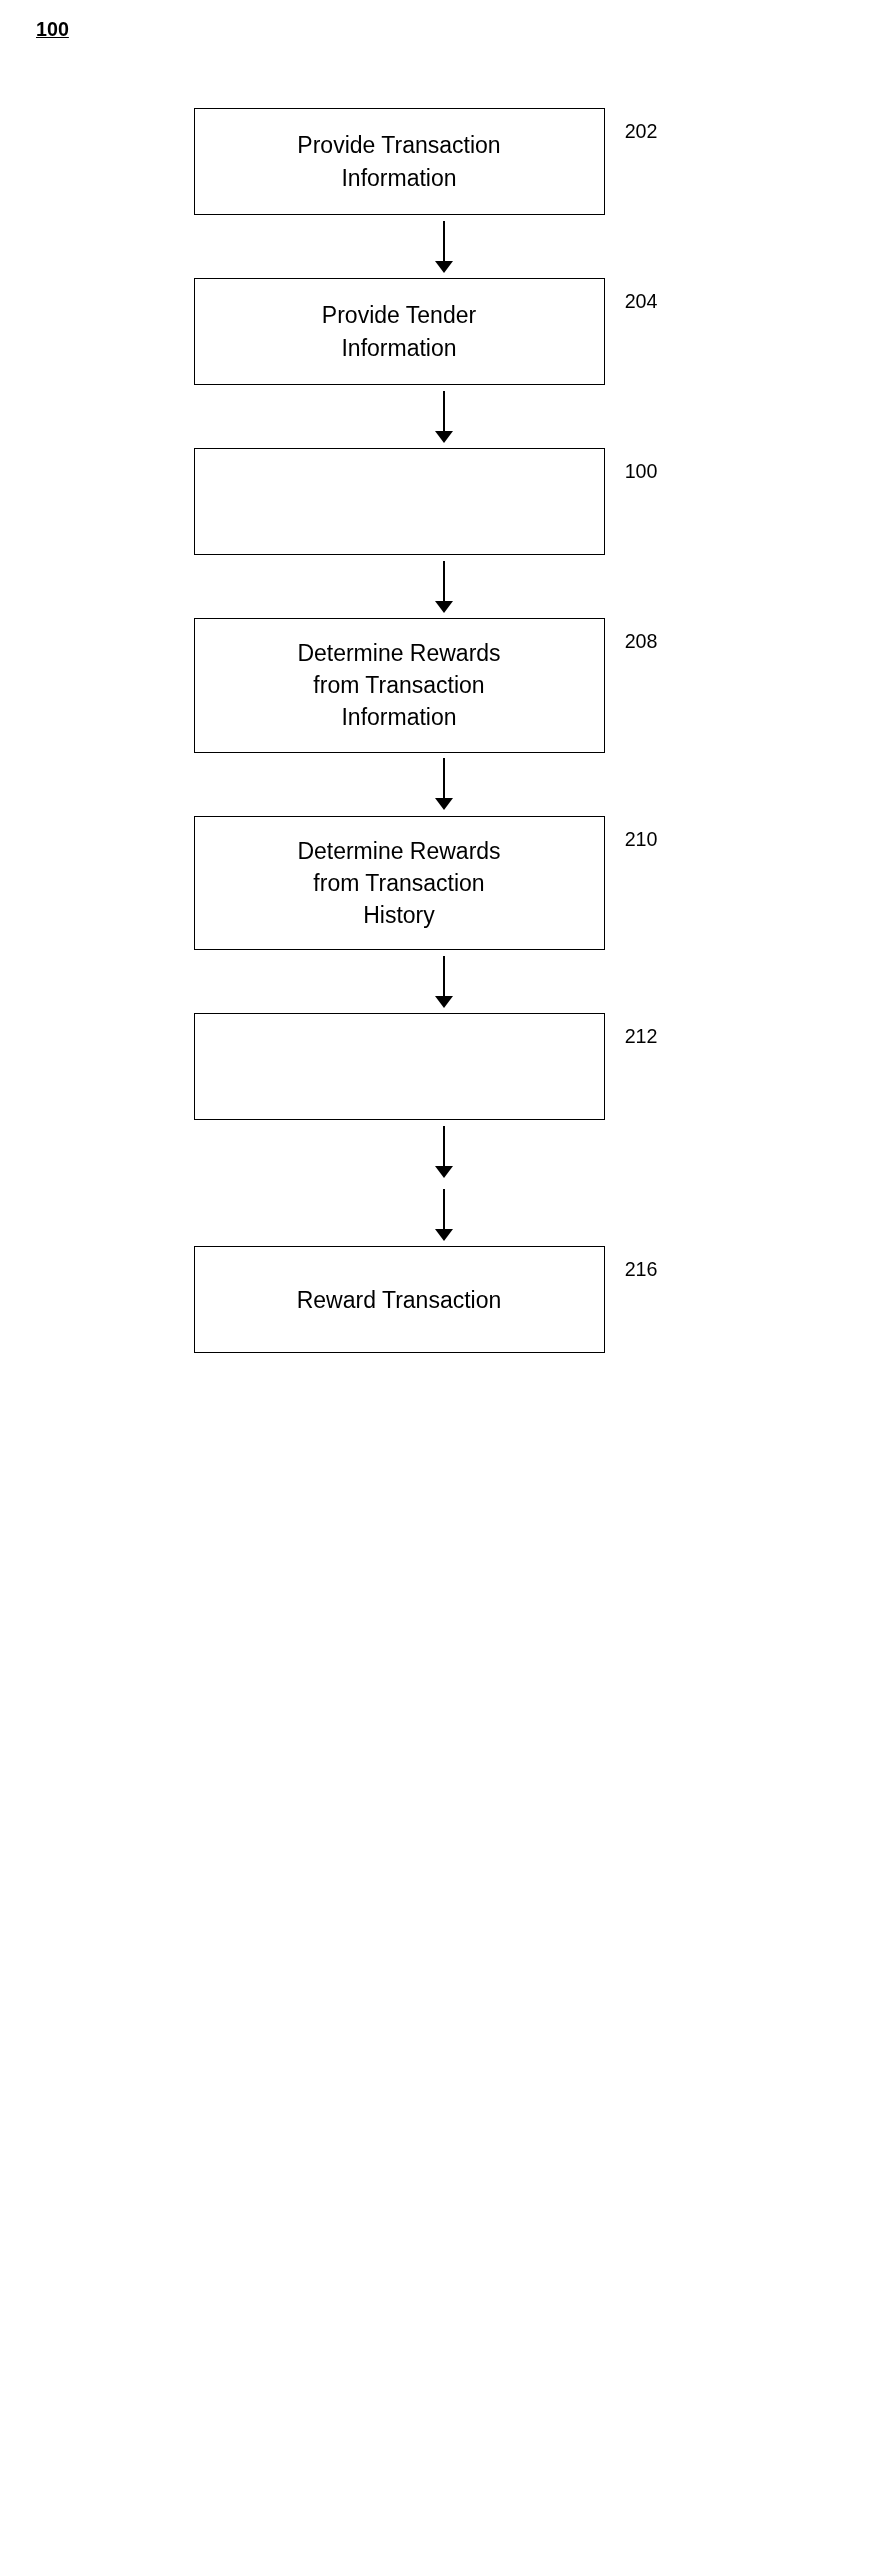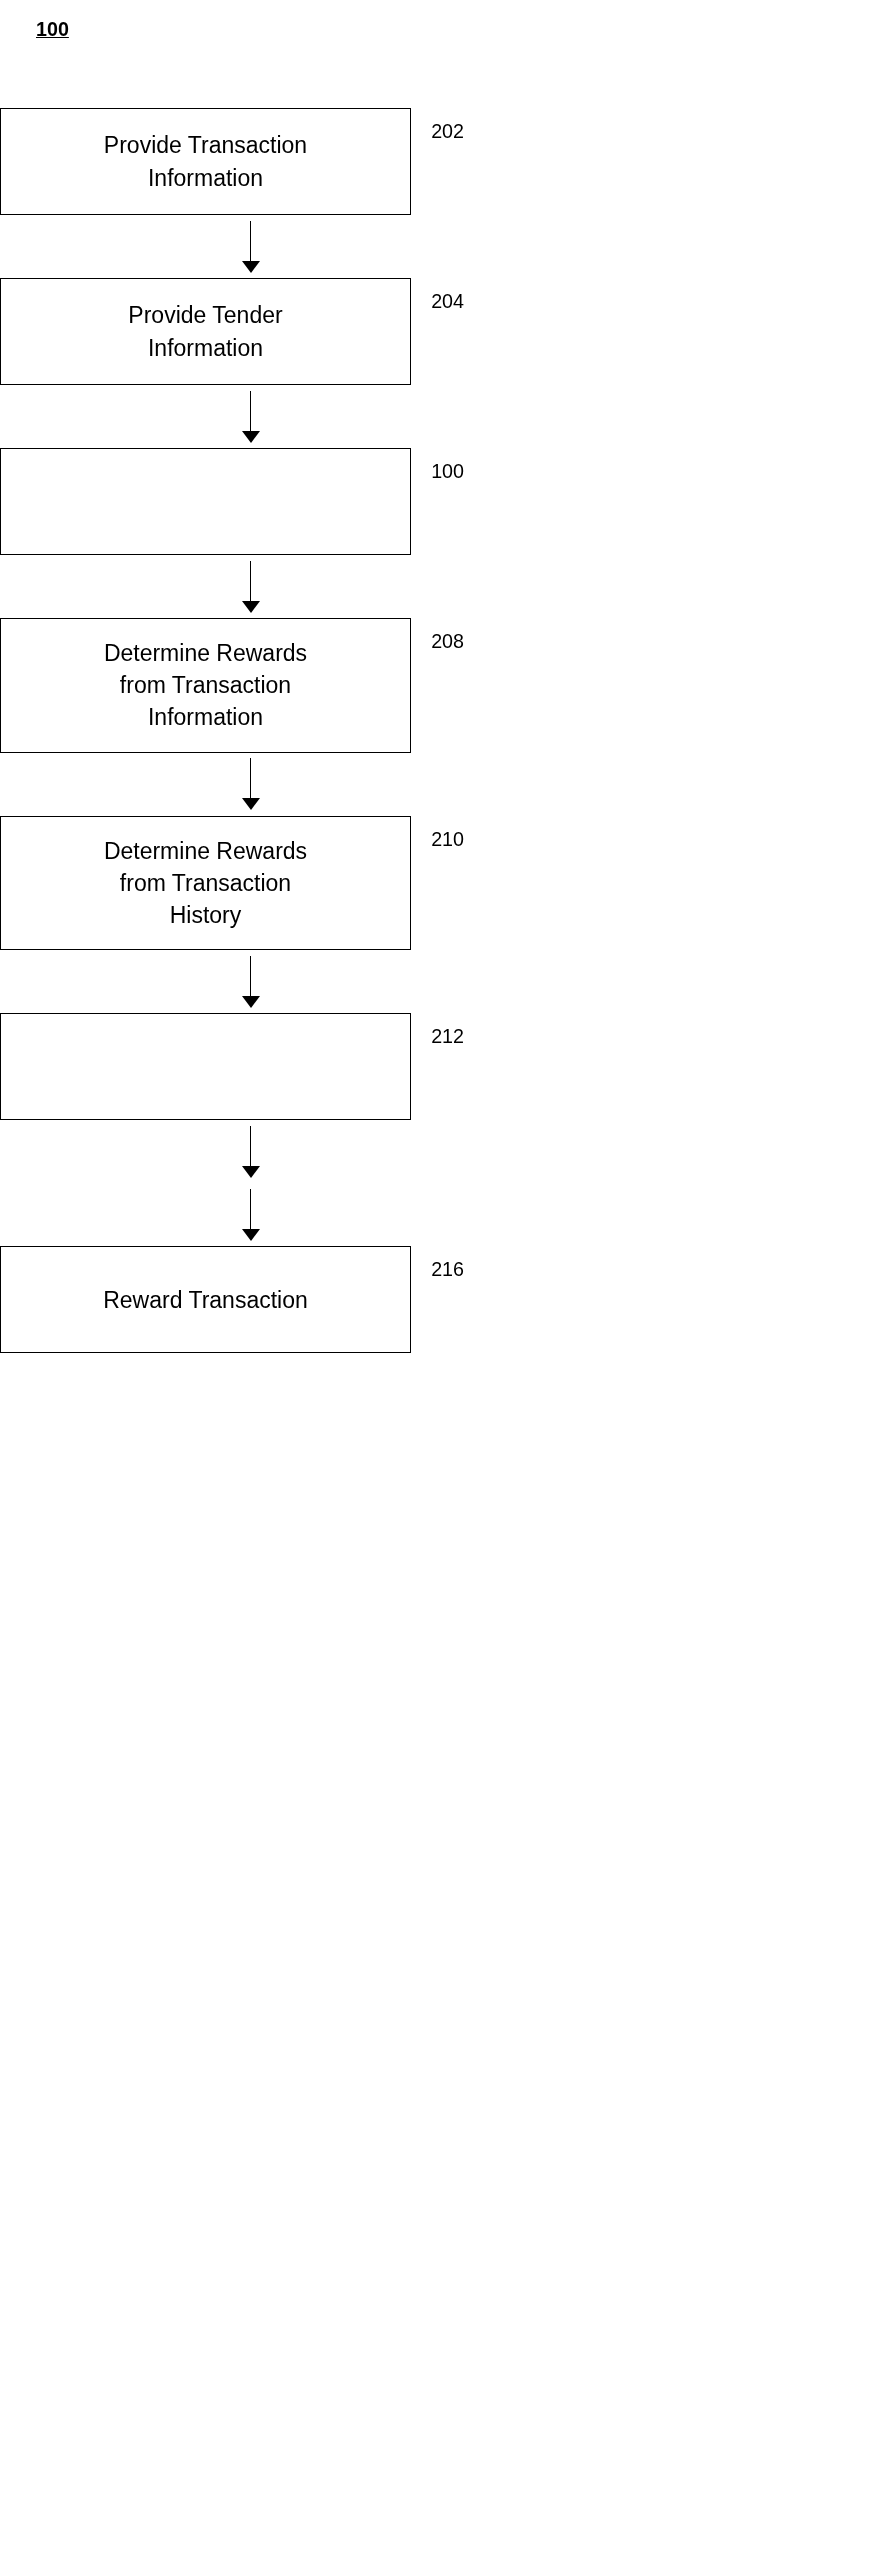--- a/index.html
+++ b/index.html
@@ -27,20 +27,21 @@
       top: 18px;
       left: 36px;
       font-size: 19.7px;
       font-weight: bold;
       text-decoration: underline;
     }
 
     .flowchart {
       display: flex;
       flex-direction: column;
+      align-items: center;
       padding-top: 72px;
       gap: 0;
     }
 
     .flow-step {
       display: flex;
       align-items: center;
       position: relative;
       width: 501px;
     }

